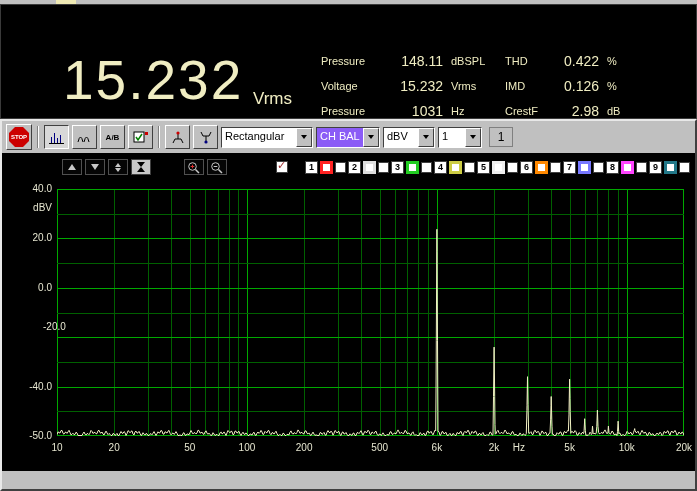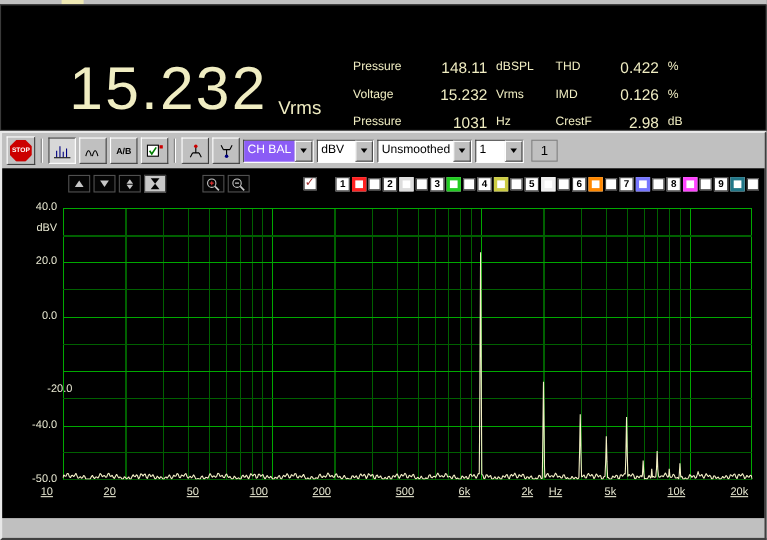--- a/index.html
+++ b/index.html
@@ -71,21 +71,21 @@
   .chk .mark { position:absolute; left:0px; top:-3px; font-size:11px; color:#a03030; }
   .channel-list { display:flex; gap:2px; align-items:center; }
   .chan { display:flex; gap:2px; align-items:center; }
   .chan-num { width:13px; height:13px; background:#fff; border:1px solid #404040; font-size:9px; font-weight:bold;
     text-align:center; line-height:11px; color:#000; }
   .chan-swatch { width:13px; height:13px; background:#fff; border:3px solid #888; }
   .chan-check { width:11px; height:11px; background:#fff; border:1px solid #404040; }
 
   .plot-svg { position:absolute; left:55px; top:36px; }
   .y-tick { position:absolute; left:0; width:50px; text-align:right; font-size:10px; }
-  .x-tick { position:absolute; top:289px; width:40px; text-align:left; font-size:10px;text-decoration:underline; }
+  .x-tick { position:absolute; top:289px; width:40px; text-align:center; font-size:10px; }
 </style>
 </head>
 <body>
 
 <div class="screen">
 
   <div class="top-strip">
     <div class="fragment"></div>
   </div>
 
@@ -154,34 +154,34 @@
           <path d="M7 2 V8 M4 8 h6 M4 8 l-2 4 M10 8 l2 4" stroke="#000" fill="none"></path>
           <circle cx="7" cy="2" r="1.6" fill="#cc0000"></circle>
         </svg>
       </div>
       <div class="tb-btn">
         <svg width="14" height="13">
           <path d="M7 11 V5 M4 5 h6 M4 5 l-2 -4 M10 5 l2 -4" stroke="#000" fill="none"></path>
           <circle cx="7" cy="11" r="1.6" fill="#000080"></circle>
         </svg>
       </div>
+      <div class="combo" style="width:92px">
+        <div class="combo-text">Rectangular</div>
+        <div class="combo-btn">
+            <div class="combo-arrow"></div>
+          </div>
+      </div>
       <div class="combo" style="width:64px">
         <div class="combo-text selected">CH BAL</div>
         <div class="combo-btn">
             <div class="combo-arrow"></div>
           </div>
       </div>
       <div class="combo" style="width:52px">
         <div class="combo-text">dBV</div>
-        <div class="combo-btn">
-            <div class="combo-arrow"></div>
-          </div>
-      </div>
-      <div class="combo" style="width:86px">
-        <div class="combo-text">Unsmoothed</div>
         <div class="combo-btn">
             <div class="combo-arrow"></div>
           </div>
       </div>
       <div class="combo" style="width:44px">
         <div class="combo-text">1</div>
         <div class="combo-btn">
             <div class="combo-arrow"></div>
           </div>
       </div>
@@ -314,21 +314,21 @@
           <line x1="0" y1="148.5" x2="627" y2="148.5" stroke="#00a800" shape-rendering="crispEdges"></line>
           <line x1="0" y1="173.5" x2="627" y2="173.5" stroke="#006000" shape-rendering="crispEdges"></line>
           <line x1="0" y1="198.5" x2="627" y2="198.5" stroke="#00a800" shape-rendering="crispEdges"></line>
           <line x1="0" y1="222.5" x2="627" y2="222.5" stroke="#006000" shape-rendering="crispEdges"></line>
           <line x1="0" y1="246.5" x2="627" y2="246.5" stroke="#00a800" shape-rendering="crispEdges"></line>
           <path d="M0.0,245.5 L1.0,242.8 L2.0,243.7 L3.0,244.0 L4.0,241.6 L5.0,241.4 L6.0,244.3 L7.0,245.2 L8.0,243.4 L9.0,243.1 L10.0,244.4 L11.0,242.9 L12.0,241.3 L13.0,243.6 L14.0,245.9 L15.0,245.2 L16.0,244.2 L17.0,245.7 L18.0,245.4 L19.0,243.2 L20.0,244.0 L21.0,246.5 L22.0,246.5 L23.0,246.5 L24.0,246.5 L25.0,246.5 L26.0,244.5 L27.0,243.0 L28.0,245.1 L29.0,246.1 L30.0,244.6 L31.0,244.7 L32.0,245.7 L33.0,244.1 L34.0,241.4 L35.0,242.4 L36.0,244.5 L37.0,243.6 L38.0,243.3 L39.0,244.8 L40.0,244.6 L41.0,241.8 L42.0,241.3 L43.0,243.7 L44.0,244.1 L45.0,243.0 L46.0,245.0 L47.0,246.0 L48.0,244.0 L49.0,242.1 L50.0,243.9 L51.0,245.6 L52.0,244.5 L53.0,245.2 L54.0,246.5 L55.0,246.5 L56.0,244.5 L57.0,244.8 L58.0,246.5 L59.0,245.7 L60.0,244.4 L61.0,246.5 L62.0,246.5 L63.0,244.3 L64.0,242.5 L65.0,244.1 L66.0,244.4 L67.0,242.6 L68.0,243.5 L69.0,246.5 L70.0,244.6 L71.0,241.7 L72.0,242.3 L73.0,243.8 L74.0,242.4 L75.0,241.9 L76.0,245.0 L77.0,246.0 L78.0,242.9 L79.0,242.1 L80.0,244.1 L81.0,243.8 L82.0,242.4 L83.0,244.4 L84.0,246.5 L85.0,245.9 L86.0,243.7 L87.0,245.1 L88.0,246.1 L89.0,244.5 L90.0,244.9 L91.0,246.5 L92.0,246.5 L93.0,245.1 L94.0,244.6 L95.0,245.8 L96.0,244.2 L97.0,242.6 L98.0,244.7 L99.0,246.5 L100.0,244.8 L101.0,242.8 L102.0,244.0 L103.0,243.7 L104.0,241.4 L105.0,242.1 L106.0,245.0 L107.0,245.2 L108.0,242.8 L109.0,243.2 L110.0,244.1 L111.0,242.2 L112.0,241.4 L113.0,244.2 L114.0,245.8 L115.0,244.7 L116.0,243.9 L117.0,245.4 L118.0,244.5 L119.0,242.6 L120.0,244.3 L121.0,246.5 L122.0,246.5 L123.0,245.9 L124.0,246.5 L125.0,246.5 L126.0,244.3 L127.0,243.7 L128.0,246.1 L129.0,246.4 L130.0,245.0 L131.0,245.1 L132.0,245.8 L133.0,243.6 L134.0,241.5 L135.0,243.3 L136.0,244.9 L137.0,243.7 L138.0,243.8 L139.0,244.9 L140.0,244.0 L141.0,241.2 L142.0,241.6 L143.0,244.1 L144.0,243.8 L145.0,243.1 L146.0,244.9 L147.0,245.4 L148.0,243.0 L149.0,241.8 L150.0,244.1 L151.0,245.3 L152.0,244.1 L153.0,245.6 L154.0,246.5 L155.0,246.1 L156.0,243.7 L157.0,245.0 L158.0,246.5 L159.0,245.9 L160.0,245.3 L161.0,246.5 L162.0,246.5 L163.0,243.9 L164.0,242.9 L165.0,244.8 L166.0,244.5 L167.0,242.9 L168.0,244.6 L169.0,246.5 L170.0,243.9 L171.0,241.5 L172.0,242.8 L173.0,243.8 L174.0,242.2 L175.0,242.5 L176.0,245.8 L177.0,245.2 L178.0,242.1 L179.0,242.2 L180.0,244.1 L181.0,243.2 L182.0,242.3 L183.0,245.0 L184.0,246.5 L185.0,244.6 L186.0,243.2 L187.0,245.1 L188.0,245.5 L189.0,243.9 L190.0,245.2 L191.0,246.5 L192.0,246.5 L193.0,245.0 L194.0,245.2 L195.0,246.1 L196.0,244.1 L197.0,243.2 L198.0,245.9 L199.0,246.5 L200.0,244.2 L201.0,243.0 L202.0,244.4 L203.0,243.4 L204.0,241.4 L205.0,243.0 L206.0,245.6 L207.0,244.9 L208.0,242.4 L209.0,243.4 L210.0,243.8 L211.0,241.6 L212.0,241.7 L213.0,244.7 L214.0,245.7 L215.0,243.7 L216.0,243.7 L217.0,245.1 L218.0,243.6 L219.0,242.2 L220.0,244.7 L221.0,246.5 L222.0,246.3 L223.0,245.3 L224.0,246.5 L225.0,246.5 L226.0,244.2 L227.0,244.6 L228.0,246.5 L229.0,246.5 L230.0,245.4 L231.0,245.5 L232.0,245.9 L233.0,243.2 L234.0,241.9 L235.0,244.2 L236.0,245.2 L237.0,243.8 L238.0,243.9 L239.0,244.9 L240.0,243.4 L241.0,240.9 L242.0,242.2 L243.0,244.4 L244.0,243.6 L245.0,243.4 L246.0,244.8 L247.0,244.8 L248.0,242.1 L249.0,241.8 L250.0,244.4 L251.0,244.9 L252.0,243.9 L253.0,245.8 L254.0,246.5 L255.0,244.9 L256.0,243.1 L257.0,245.1 L258.0,246.5 L259.0,245.8 L260.0,246.3 L261.0,246.5 L262.0,246.5 L263.0,243.7 L264.0,243.6 L265.0,245.4 L266.0,244.6 L267.0,243.4 L268.0,245.8 L269.0,246.3 L270.0,243.3 L271.0,241.6 L272.0,243.4 L273.0,243.8 L274.0,242.1 L275.0,243.3 L276.0,246.2 L277.0,244.3 L278.0,241.5 L279.0,242.4 L280.0,244.0 L281.0,242.7 L282.0,242.5 L283.0,245.7 L284.0,246.5 L285.0,243.5 L286.0,242.9 L287.0,245.0 L288.0,244.8 L289.0,243.5 L290.0,245.7 L291.0,246.5 L292.0,246.5 L293.0,244.8 L294.0,245.9 L295.0,246.4 L296.0,244.2 L297.0,244.1 L298.0,246.5 L299.0,246.5 L300.0,243.8 L301.0,243.5 L302.0,244.7 L303.0,243.2 L304.0,241.7 L305.0,244.0 L306.0,246.1 L307.0,244.0 L308.0,242.2 L309.0,243.6 L310.0,243.4 L311.0,241.2 L312.0,242.2 L313.0,245.3 L314.0,245.4 L315.0,243.0 L316.0,243.6 L317.0,244.6 L318.0,242.8 L319.0,242.2 L320.0,245.1 L321.0,246.5 L322.0,245.6 L323.0,244.9 L324.0,246.5 L325.0,245.6 L326.0,243.8 L327.0,245.7 L328.0,246.5 L329.0,246.5 L330.0,245.4 L331.0,246.0 L332.0,245.8 L333.0,243.0 L334.0,242.6 L335.0,245.1 L336.0,245.4 L337.0,244.2 L338.0,244.1 L339.0,244.9 L340.0,242.8 L341.0,240.9 L342.0,242.9 L343.0,244.6 L344.0,243.5 L345.0,243.6 L346.0,244.8 L347.0,244.0 L348.0,241.4 L349.0,242.0 L350.0,244.6 L351.0,244.4 L352.0,243.9 L353.0,245.6 L354.0,246.2 L355.0,243.8 L356.0,242.8 L357.0,245.3 L358.0,246.4 L359.0,245.4 L360.0,246.5 L361.0,246.5 L362.0,246.5 L363.0,243.6 L364.0,244.4 L365.0,246.0 L366.0,244.7 L367.0,244.2 L368.0,246.5 L369.0,246.0 L370.0,242.7 L371.0,242.0 L372.0,244.0 L373.0,243.7 L374.0,242.3 L375.0,244.3 L376.0,245.9 L377.0,243.4 L378.0,241.2 L378.7,242.0 L379.0,204.0 L379.3,151.7 L379.9,40.3 L380.0,62.3 L380.5,151.7 L381.0,242.3 L381.1,242.2 L382.0,242.9 L383.0,246.3 L384.0,245.5 L385.0,242.6 L386.0,242.8 L387.0,244.9 L388.0,244.1 L389.0,243.3 L390.0,246.2 L391.0,246.5 L392.0,245.6 L393.0,244.3 L394.0,246.3 L395.0,246.5 L396.0,244.4 L397.0,245.2 L398.0,246.5 L399.0,246.5 L400.0,243.6 L401.0,244.0 L402.0,245.0 L403.0,243.0 L404.0,242.3 L405.0,245.1 L406.0,246.5 L407.0,243.3 L408.0,242.3 L409.0,243.8 L410.0,243.0 L411.0,241.1 L412.0,243.0 L413.0,245.7 L414.0,244.7 L415.0,242.4 L416.0,243.6 L417.0,244.1 L418.0,242.1 L419.0,242.4 L420.0,245.6 L421.0,246.5 L422.0,244.5 L423.0,244.6 L424.0,246.1 L425.0,244.6 L426.0,243.5 L427.0,246.0 L428.0,246.5 L429.0,246.5 L430.0,245.5 L431.0,246.5 L432.0,245.6 L433.0,243.0 L434.0,243.5 L435.0,246.0 L435.9,245.9 L436.0,245.3 L436.5,207.5 L437.0,163.0 L437.1,158.1 L437.7,207.5 L438.0,235.6 L438.3,244.8 L439.0,244.9 L440.0,242.3 L441.0,241.3 L442.0,243.7 L443.0,244.7 L444.0,243.5 L445.0,243.5 L446.0,244.7 L447.0,243.2 L448.0,241.0 L449.0,242.5 L450.0,244.8 L451.0,244.1 L452.0,244.1 L453.0,245.4 L454.0,245.4 L455.0,242.8 L456.0,242.7 L457.0,245.5 L458.0,246.0 L459.0,245.1 L460.0,246.5 L461.0,246.5 L462.0,246.0 L463.0,243.9 L464.0,245.4 L465.0,246.5 L466.0,244.9 L467.0,245.2 L468.0,246.5 L469.0,245.6 L469.3,244.6 L469.9,221.5 L470.0,216.2 L470.5,187.7 L471.0,215.5 L471.1,221.5 L471.7,244.1 L472.0,244.5 L473.0,243.7 L474.0,242.7 L475.0,245.3 L476.0,245.6 L477.0,242.6 L478.0,241.2 L479.0,243.2 L480.0,243.7 L481.0,242.2 L482.0,243.6 L483.0,246.3 L484.0,244.4 L485.0,241.9 L486.0,243.0 L487.0,244.7 L488.0,243.5 L489.0,243.4 L490.0,246.5 L491.0,246.5 L492.0,244.4 L493.0,244.0 L493.0,244.1 L493.6,230.9 L494.0,216.7 L494.2,207.5 L494.8,230.9 L495.0,237.2 L495.4,245.3 L496.0,244.8 L497.0,246.5 L498.0,246.5 L499.0,246.2 L500.0,243.7 L501.0,244.7 L502.0,245.1 L503.0,243.0 L504.0,243.2 L505.0,246.2 L506.0,246.2 L507.0,242.8 L508.0,242.7 L509.0,244.0 L510.0,242.6 L511.0,241.3 L511.4,242.1 L512.0,225.1 L512.0,222.7 L512.6,190.2 L513.0,209.5 L513.2,222.7 L513.8,244.3 L514.0,243.7 L515.0,242.2 L516.0,243.7 L517.0,243.6 L518.0,241.6 L519.0,242.8 L520.0,246.0 L521.0,246.2 L522.0,243.6 L523.0,244.4 L524.0,245.5 L525.0,243.7 L526.0,243.4 L526.5,244.6 L527.0,243.1 L527.1,241.4 L527.7,229.7 L528.0,235.9 L528.3,241.4 L528.9,246.5 L529.0,246.5 L530.0,245.9 L531.0,246.5 L532.0,245.5 L533.0,243.2 L534.0,244.6 L534.3,245.6 L534.9,244.9 L535.0,244.2 L535.5,237.1 L536.0,243.0 L536.1,244.9 L536.7,244.4 L537.0,244.1 L538.0,244.9 L539.0,244.7 L539.2,244.2 L539.8,237.3 L540.0,231.9 L540.4,221.1 L541.0,237.3 L541.0,237.3 L541.6,243.4 L542.0,244.5 L543.0,244.8 L544.0,243.7 L545.0,243.6 L546.0,244.5 L547.0,242.5 L548.0,240.9 L549.0,243.0 L550.0,244.8 L550.2,244.7 L550.8,244.0 L551.0,242.5 L551.4,237.1 L552.0,243.9 L552.0,243.9 L552.6,244.7 L553.0,245.2 L554.0,244.5 L555.0,242.0 L556.0,242.9 L557.0,245.6 L558.0,245.5 L559.0,245.0 L559.9,246.5 L560.0,246.5 L560.5,242.6 L561.0,234.5 L561.1,232.2 L561.7,242.6 L562.0,244.9 L562.3,244.2 L563.0,244.1 L564.0,246.4 L565.0,246.5 L566.0,245.3 L567.0,246.4 L568.0,246.5 L569.0,245.1 L570.0,242.4 L571.0,243.4 L572.0,245.0 L573.0,243.7 L574.0,243.4 L575.0,245.7 L576.0,245.1 L576.5,243.6 L577.0,242.0 L577.1,241.8 L577.7,239.6 L578.0,241.5 L578.3,242.0 L578.9,243.4 L579.0,243.6 L580.0,243.5 L581.0,242.2 L582.0,244.4 L583.0,245.9 L584.0,243.4 L585.0,241.4 L586.0,243.2 L587.0,244.4 L588.0,243.0 L589.0,243.8 L590.0,246.5 L591.0,246.2 L592.0,243.4 L593.0,243.9 L594.0,246.0 L595.0,245.3 L596.0,244.7 L597.0,246.5 L598.0,246.5 L599.0,245.7 L600.0,244.0 L601.0,245.4 L602.0,245.2 L603.0,243.2 L604.0,244.2 L605.0,246.5 L606.0,245.5 L607.0,242.5 L608.0,243.2 L609.0,244.1 L610.0,242.3 L611.0,241.8 L612.0,244.8 L613.0,246.2 L614.0,242.9 L615.0,242.1 L616.0,243.8 L617.0,243.0 L618.0,241.4 L619.0,243.4 L620.0,246.2 L621.0,245.1 L622.0,243.0 L623.0,244.4 L624.0,244.9 L625.0,243.0 L626.0,243.5 L627.0,246.5" fill="none" stroke="#f2efc4" stroke-width="1" stroke-linejoin="bevel"></path>
         </svg>
     <div class="y-tick" style="color: rgb(230, 230, 208); top: 30px;">40.0</div>
         <div class="y-tick" style="color: rgb(230, 230, 208); top: 79.4px;">20.0</div>
         <div class="y-tick" style="color: rgb(230, 230, 208); top: 128.8px;">0.0</div>
-        <div class="y-tick" style="color: rgb(230, 230, 208); top: 195px; padding-left: 41px;">-20.0</div>
+        <div class="y-tick" style="color: rgb(230, 230, 208); top: 168px; padding-left: 41px;">-20.0</div>
         <div class="y-tick" style="color: rgb(230, 230, 208); top: 227.6px;">-40.0</div>
         <div class="y-tick" style="color: rgb(230, 230, 208); top: 277px;">-50.0</div>
         <div class="y-tick" style="color: rgb(230, 230, 208); top: 49px;">dBV</div>
         <div class="x-tick" style="color: rgb(230, 230, 208); left: 35px;">10</div>
         <div class="x-tick" style="color: rgb(230, 230, 208); left: 92.1779px;">20</div>
         <div class="x-tick" style="color: rgb(230, 230, 208); left: 167.763px;">50</div>
         <div class="x-tick" style="color: rgb(230, 230, 208); left: 224.941px;">100</div>
         <div class="x-tick" style="color: rgb(230, 230, 208); left: 282.119px;">200</div>
         <div class="x-tick" style="color: rgb(230, 230, 208); left: 357.704px;">500</div>
         <div class="x-tick" style="color: rgb(230, 230, 208); left: 414.881px;">6k</div>

